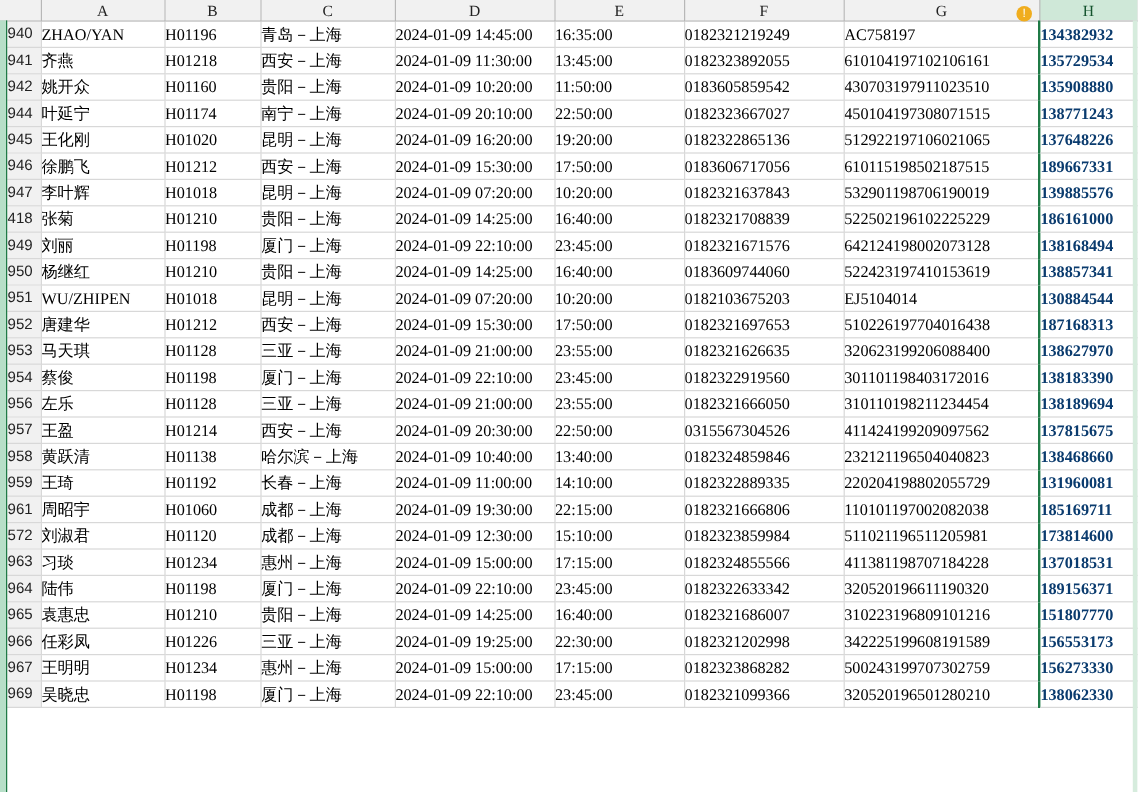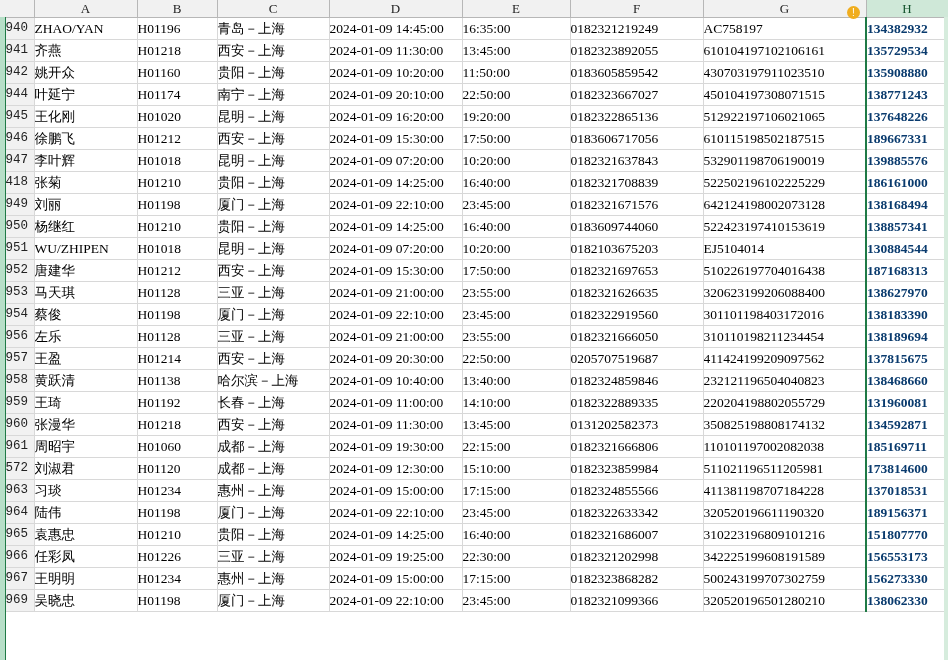--- a/index.html
+++ b/index.html
@@ -55,21 +55,21 @@
     width: 34px;
   }
   
   td.rowhead {
     background: #f1f1f1;
     color: #222222;
     text-align: center;
     font-size: 12.5px;
     border-right: 1px solid #b7b7b7;
     width: 34px;
-    font-family: Liberation Mono, monospace;
+    font-family: Liberation Sans, sans-serif;
   }
   
   col.c-rh { width: 34px; }
   col.c-a  { width: 103px; }
   col.c-b  { width: 80px; }
   col.c-c  { width: 112px; }
   col.c-d  { width: 133px; }
   col.c-e  { width: 108px; }
   col.c-f  { width: 133px; }
   col.c-g  { width: 163px; }
@@ -342,21 +342,21 @@
         <td class="cell c-g">310110198211234454</td>
         <td class="cell c-h num">138189694</td>
       </tr>
       <tr class="datarow">
         <td class="rowhead">957</td>
         <td class="cell c-a">王盈</td>
         <td class="cell c-b">H01214</td>
         <td class="cell c-c">西安－上海</td>
         <td class="cell c-d">2024-01-09 20:30:00</td>
         <td class="cell c-e">22:50:00</td>
-        <td class="cell c-f">0205707519687</td>
+        <td class="cell c-f">0315567304526</td>
         <td class="cell c-g">411424199209097562</td>
         <td class="cell c-h num">137815675</td>
       </tr>
       <tr class="datarow">
         <td class="rowhead">958</td>
         <td class="cell c-a">黄跃清</td>
         <td class="cell c-b">H01138</td>
         <td class="cell c-c">哈尔滨－上海</td>
         <td class="cell c-d">2024-01-09 10:40:00</td>
         <td class="cell c-e">13:40:00</td>
@@ -369,31 +369,20 @@
         <td class="cell c-a">王琦</td>
         <td class="cell c-b">H01192</td>
         <td class="cell c-c">长春－上海</td>
         <td class="cell c-d">2024-01-09 11:00:00</td>
         <td class="cell c-e">14:10:00</td>
         <td class="cell c-f">0182322889335</td>
         <td class="cell c-g">220204198802055729</td>
         <td class="cell c-h num">131960081</td>
       </tr>
       <tr class="datarow">
-        <td class="rowhead">960</td>
-        <td class="cell c-a">张漫华</td>
-        <td class="cell c-b">H01218</td>
-        <td class="cell c-c">西安－上海</td>
-        <td class="cell c-d">2024-01-09 11:30:00</td>
-        <td class="cell c-e">13:45:00</td>
-        <td class="cell c-f">0131202582373</td>
-        <td class="cell c-g">350825198808174132</td>
-        <td class="cell c-h num">134592871</td>
-      </tr>
-      <tr class="datarow">
         <td class="rowhead">961</td>
         <td class="cell c-a">周昭宇</td>
         <td class="cell c-b">H01060</td>
         <td class="cell c-c">成都－上海</td>
         <td class="cell c-d">2024-01-09 19:30:00</td>
         <td class="cell c-e">22:15:00</td>
         <td class="cell c-f">0182321666806</td>
         <td class="cell c-g">110101197002082038</td>
         <td class="cell c-h num">185169711</td>
       </tr>

